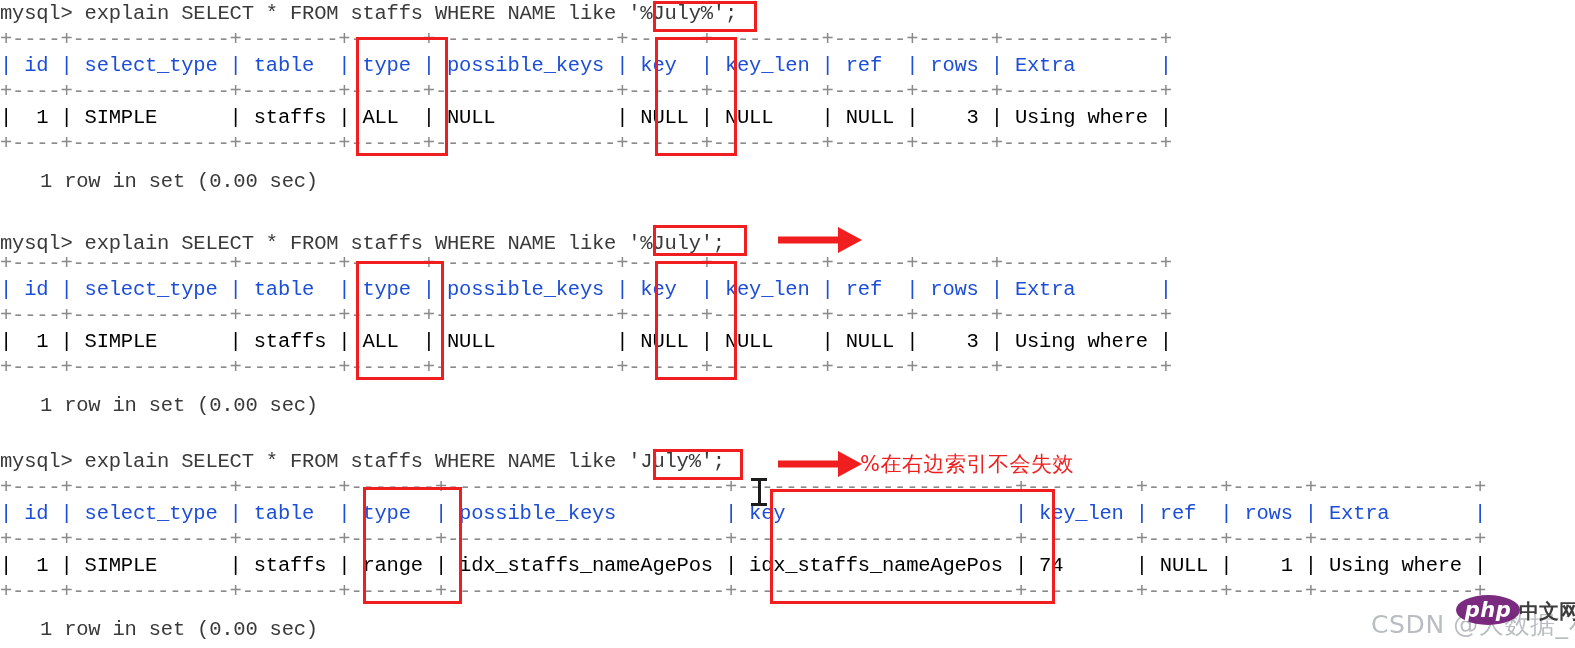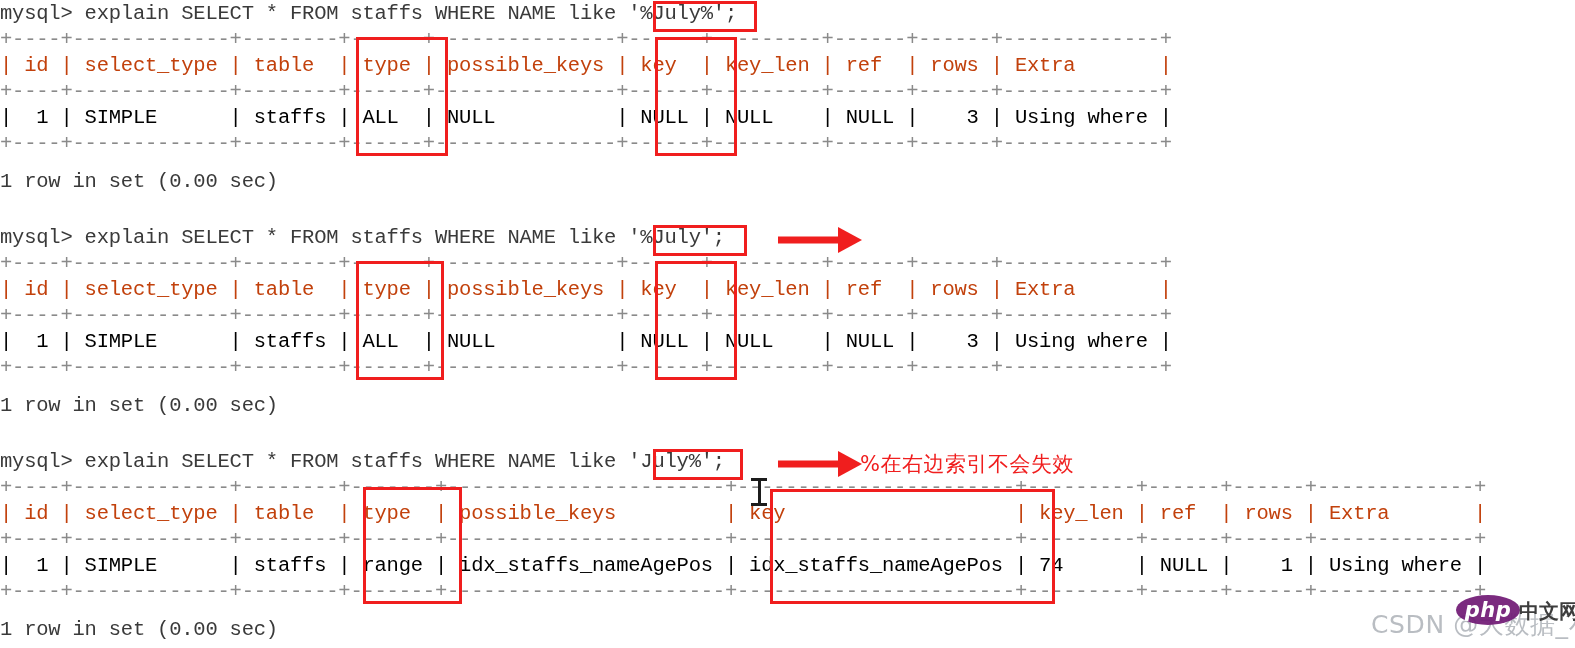--- a/index.html
+++ b/index.html
@@ -18,23 +18,23 @@
     white-space:pre;
     font-family:"Liberation Mono","DejaVu Sans Mono",monospace;
     font-size:20.5px;
     line-height:24px;
     letter-spacing:-0.22px;
     color:#4a4a4a;
     -webkit-font-smoothing:antialiased;
   }
   .line.cmd{color:#3a3a3a;}
   .line.rule{color:#8a8a8a;}
-  .line.hdr{color:#c2410c;}
+  .line.hdr{color:#1d4ed8;}
   .line.val{color:#000000;}
-  .line.note{color:#3a3a3a;}
+  .line.note{color:#3a3a3a;margin-left:40px;}
 
   
   .rbox{
     position:absolute;
     border:3px solid #f01e1e;
     box-sizing:border-box;
     pointer-events:none;
     background:transparent;
   }
 
@@ -115,21 +115,21 @@
   <div class="line hdr" style="left:0px;top:54px;">| id | select_type | table  | type | possible_keys | key  | key_len | ref  | rows | Extra       |</div>
   <div class="line rule" style="left:0px;top:80px;">+----+-------------+--------+------+---------------+------+---------+------+------+-------------+</div>
   <div class="line val" style="left:0px;top:106px;">|  1 | SIMPLE      | staffs | ALL  | NULL          | NULL | NULL    | NULL |    3 | Using where |</div>
   <div class="line rule" style="left:0px;top:132px;">+----+-------------+--------+------+---------------+------+---------+------+------+-------------+</div>
   <div class="line note" style="left:0px;top:170px;">1 row in set (0.00 sec)</div>
 
   <div class="rbox" style="left:653px;top:1px;width:104px;height:31px;"></div>
   <div class="rbox" style="left:356px;top:37px;width:92px;height:119px;"></div>
   <div class="rbox" style="left:655px;top:37px;width:82px;height:119px;"></div>
 
-  <div class="line cmd" style="left:0px;top:226px;">mysql&gt; explain SELECT * FROM staffs WHERE NAME like '%July';</div>
+  <div class="line cmd" style="left:0px;top:232px;">mysql&gt; explain SELECT * FROM staffs WHERE NAME like '%July';</div>
   <div class="line rule" style="left:0px;top:252px;">+----+-------------+--------+------+---------------+------+---------+------+------+-------------+</div>
   <div class="line hdr" style="left:0px;top:278px;">| id | select_type | table  | type | possible_keys | key  | key_len | ref  | rows | Extra       |</div>
   <div class="line rule" style="left:0px;top:304px;">+----+-------------+--------+------+---------------+------+---------+------+------+-------------+</div>
   <div class="line val" style="left:0px;top:330px;">|  1 | SIMPLE      | staffs | ALL  | NULL          | NULL | NULL    | NULL |    3 | Using where |</div>
   <div class="line rule" style="left:0px;top:356px;">+----+-------------+--------+------+---------------+------+---------+------+------+-------------+</div>
   <div class="line note" style="left:0px;top:394px;">1 row in set (0.00 sec)</div>
 
   <div class="rbox" style="left:653px;top:225px;width:94px;height:31px;"></div>
   <div class="rbox" style="left:356px;top:261px;width:88px;height:119px;"></div>
   <div class="rbox" style="left:655px;top:261px;width:82px;height:119px;"></div>

